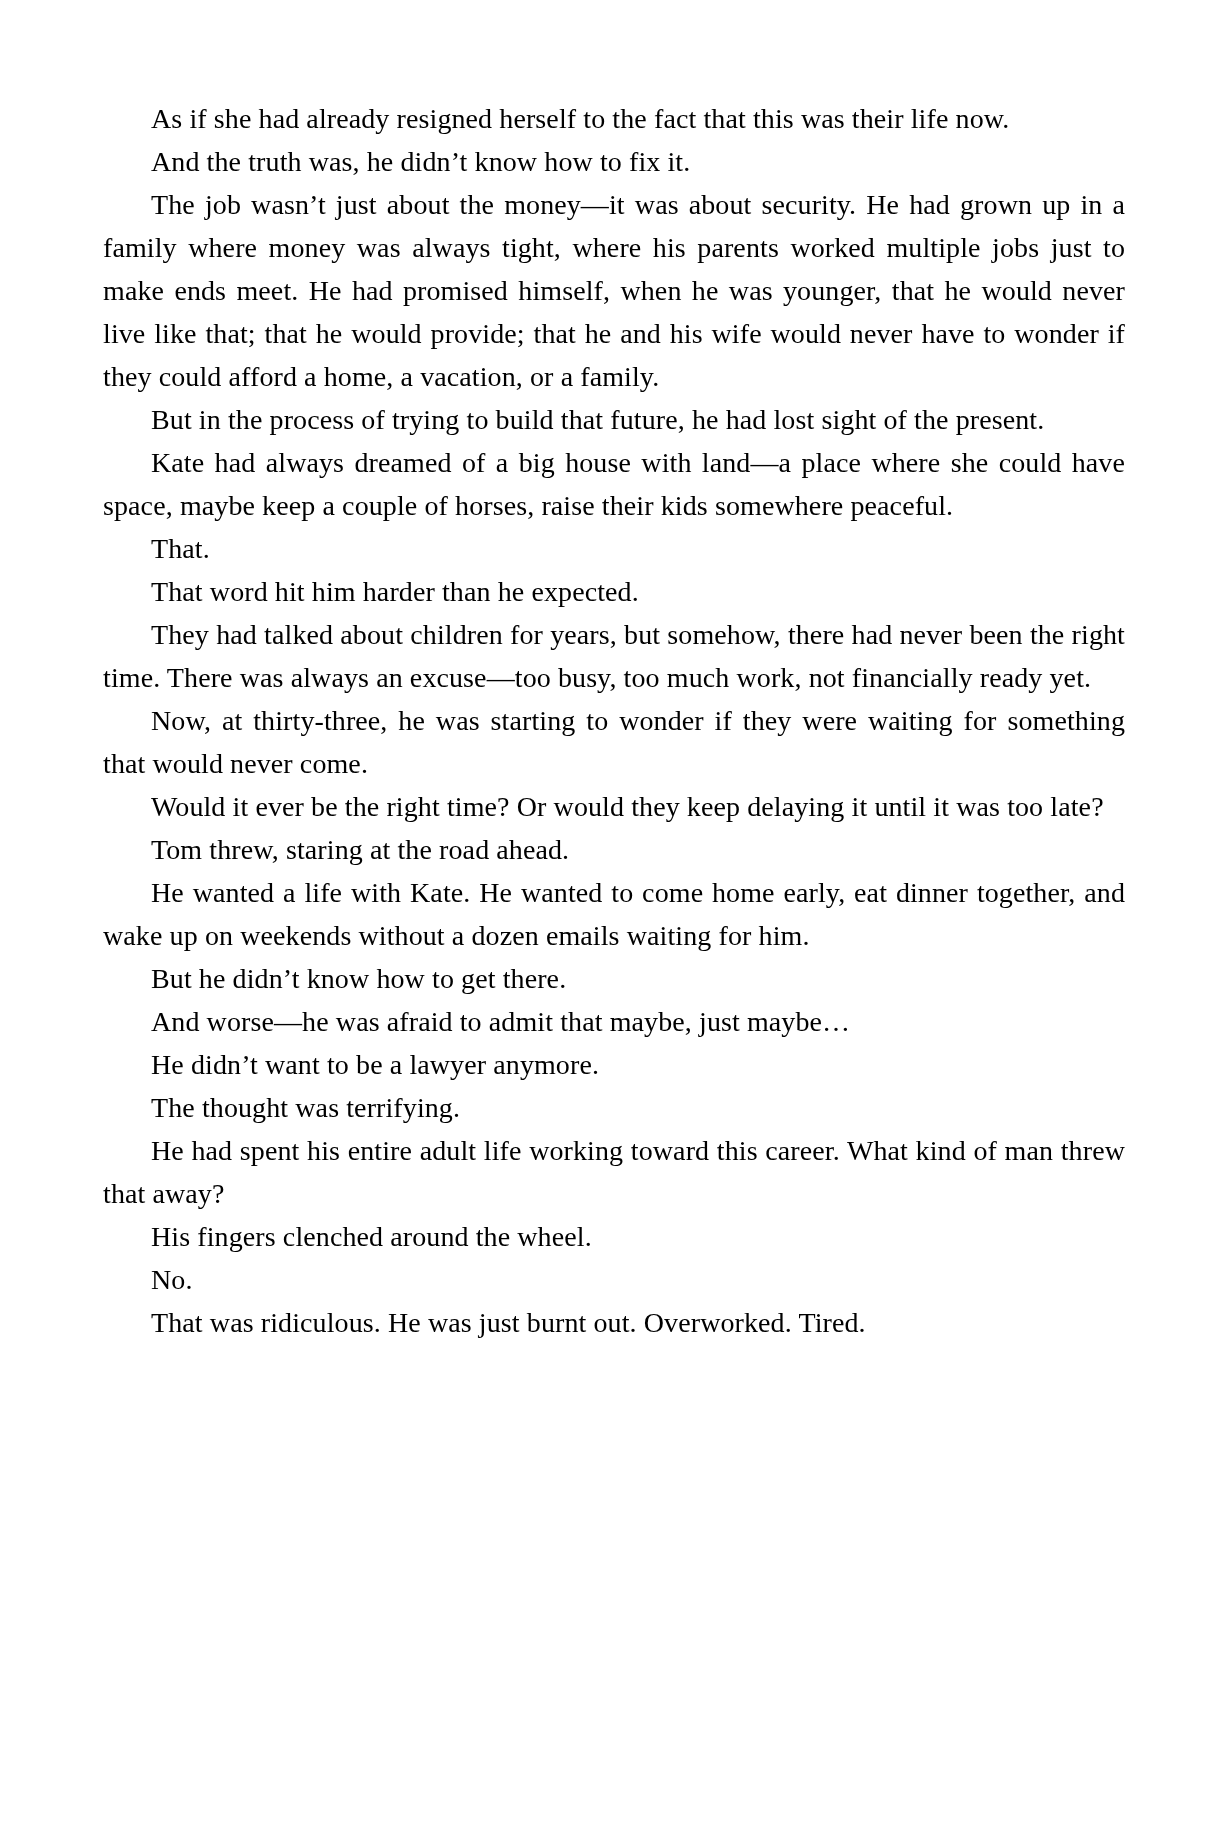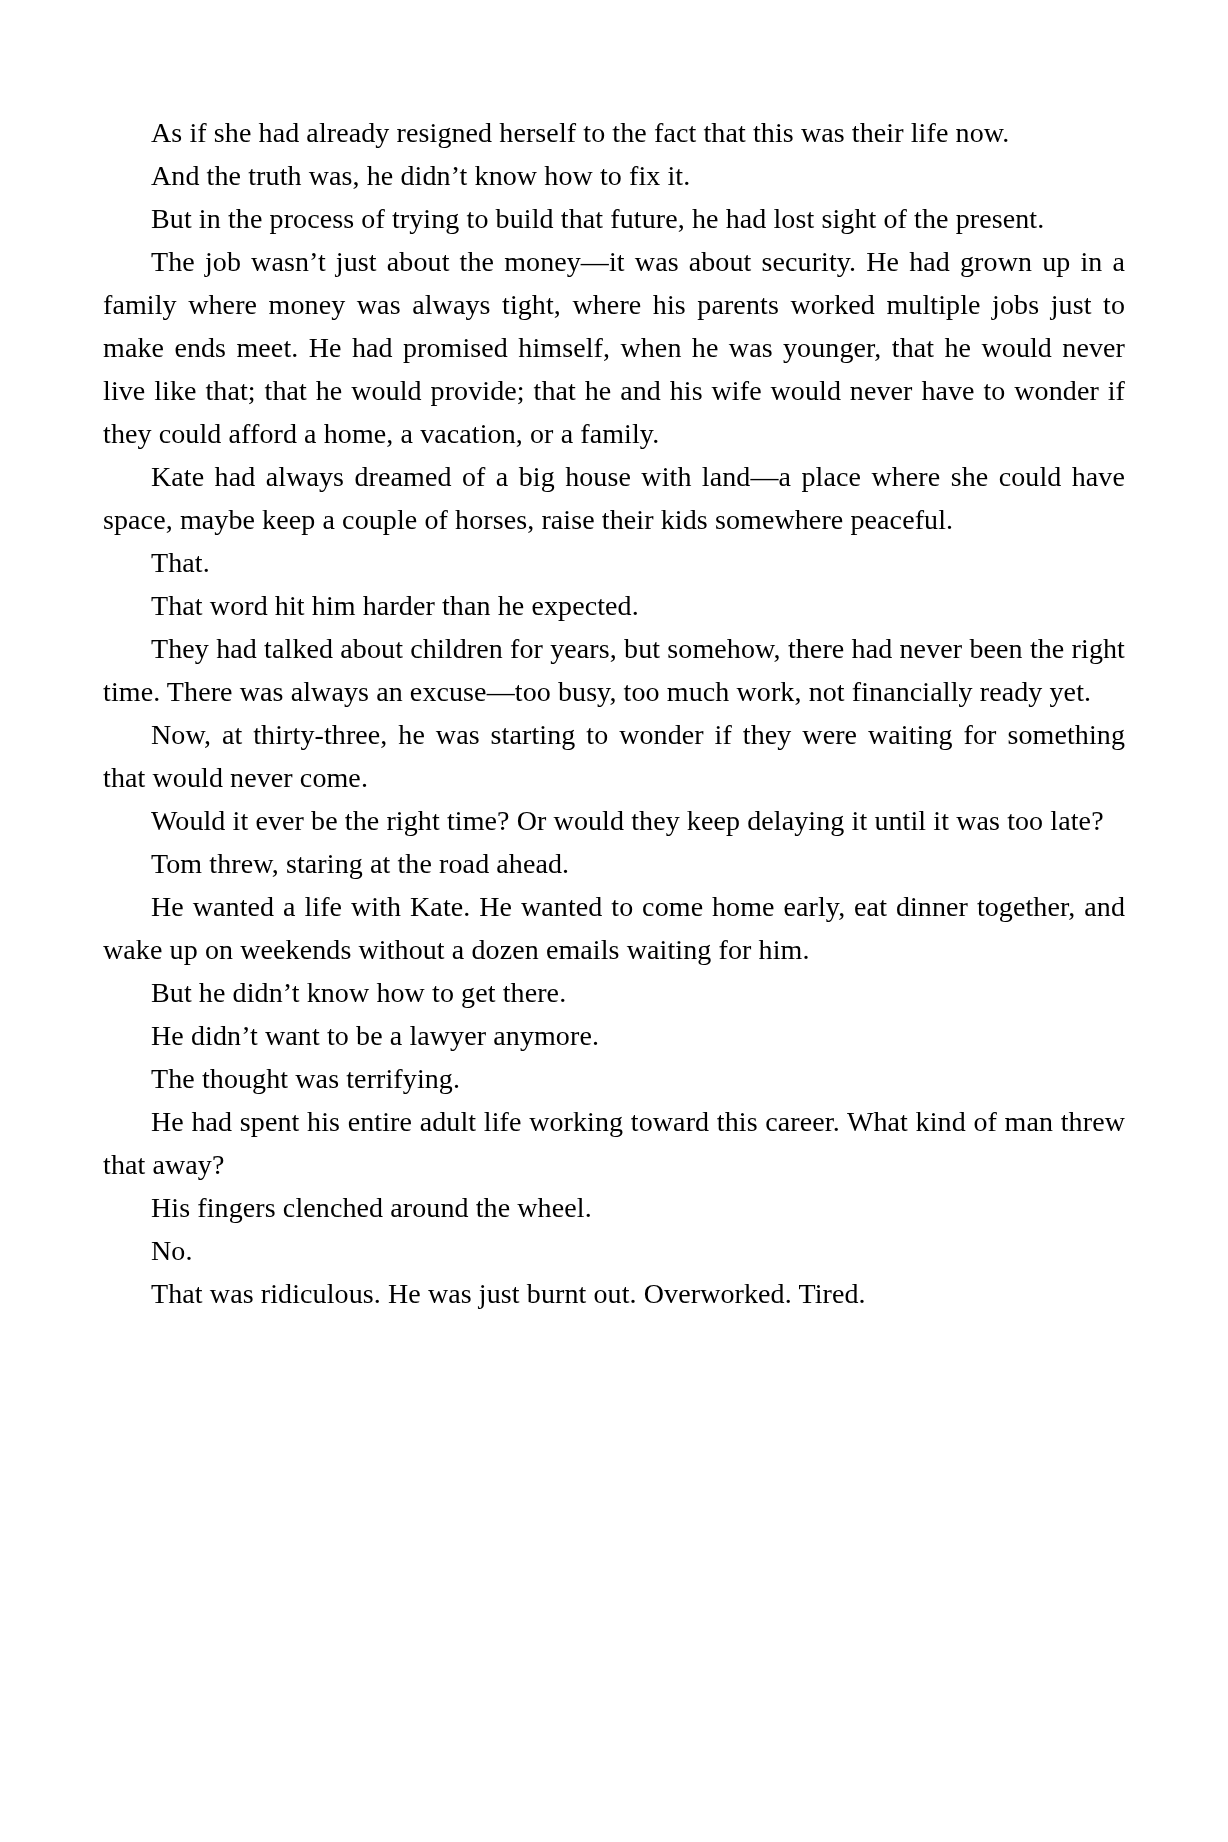--- a/index.html
+++ b/index.html
@@ -15,21 +15,20 @@
     color: #000000;
     font-family: "Liberation Serif", "DejaVu Serif", serif;
     overflow: hidden;
     box-sizing: border-box;
   }
   .text-block {
     position: absolute;
     top: 97px;
     left: 103px;
     width: 1022px;
-    margin-top: 14px;
   }
   .text-block p {
     margin: 0;
     padding: 0;
     font-size: 28px;
     line-height: 43px;
     text-align: justify;
     text-indent: 48px;
     letter-spacing: 0.1px;
   }
@@ -43,31 +42,32 @@
     line-height: 32px;
   }
 </style>
 </head>
 <body>
 
 <div class="page">
   <div class="text-block">
     <p>As if she had already resigned herself to the fact that this was their life now.</p>
     <p>And the truth was, he didn’t know how to fix it.</p>
+    <p>The job wasn’t just about the money—it was about security. He had grown up in a family where money was always tight, where his parents worked multiple jobs just to make ends meet. He had promised himself, when he was younger, that he would never live like that; that he would provide; that he and his wife would never have to wonder if they could afford a home, a vacation, or a family.</p>
     <p>But in the process of trying to build that future, he had lost sight of the present.</p>
-    <p>The job wasn’t just about the money—it was about security. He had grown up in a family where money was always tight, where his parents worked multiple jobs just to make ends meet. He had promised himself, when he was younger, that he would never live like that; that he would provide; that he and his wife would never have to wonder if they could afford a home, a vacation, or a family.</p>
     <p>Kate had always dreamed of a big house with land—a place where she could have space, maybe keep a couple of horses, raise their kids somewhere peaceful.</p>
     <p>That.</p>
     <p>That word hit him harder than he expected.</p>
     <p>They had talked about children for years, but somehow, there had never been the right time. There was always an excuse—too busy, too much work, not financially ready yet.</p>
     <p>Now, at thirty-three, he was starting to wonder if they were waiting for something that would never come.</p>
     <p>Would it ever be the right time? Or would they keep delaying it until it was too late?</p>
     <p>Tom threw, staring at the road ahead.</p>
     <p>He wanted a life with Kate. He wanted to come home early, eat dinner together, and wake up on weekends without a dozen emails waiting for him.</p>
     <p>But he didn’t know how to get there.</p>
+    <p>And worse—he was afraid to admit that maybe, just maybe…</p>
     <p>He didn’t want to be a lawyer anymore.</p>
     <p>The thought was terrifying.</p>
     <p>He had spent his entire adult life working toward this career. What kind of man threw that away?</p>
     <p>His fingers clenched around the wheel.</p>
     <p>No.</p>
     <p>That was ridiculous. He was just burnt out. Overworked. Tired.</p>
   </div>
 </div>
 
 </body></html>

